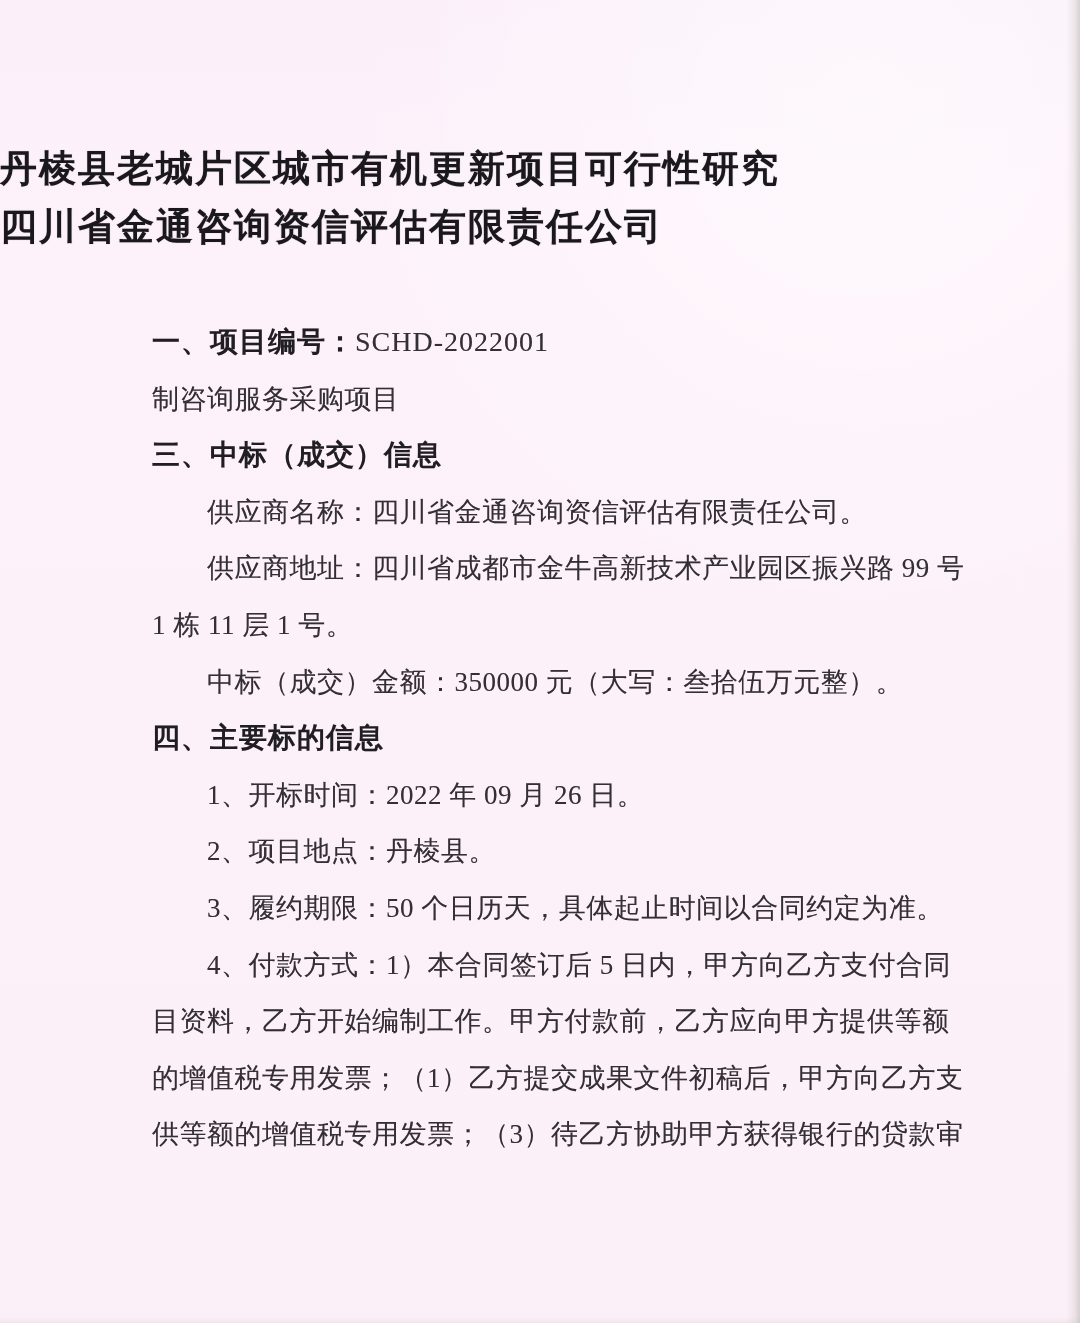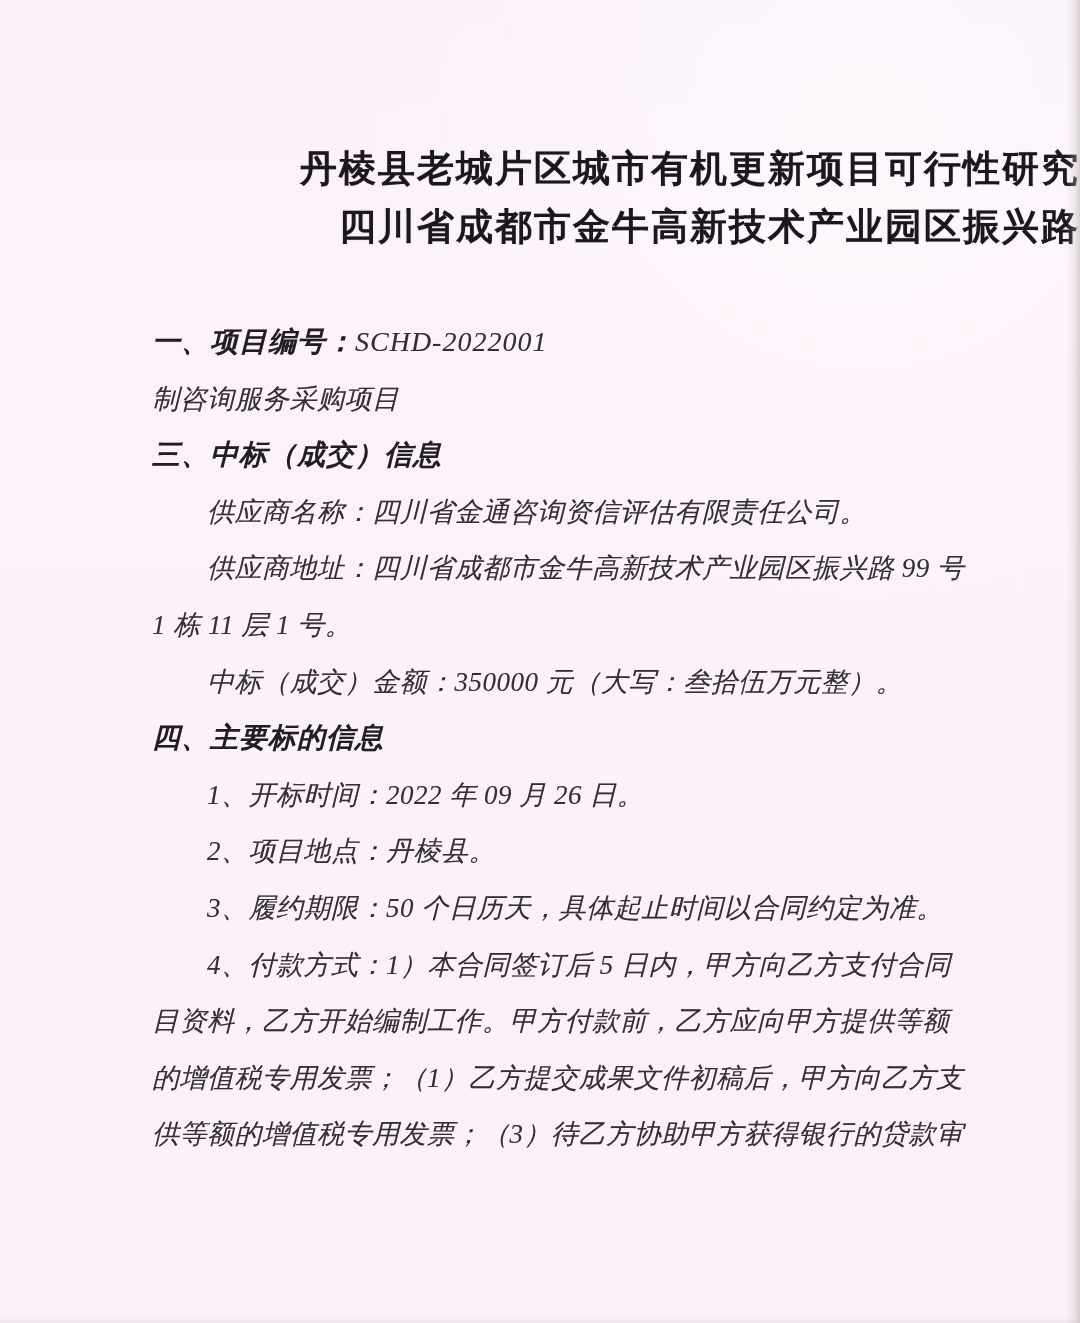--- a/index.html
+++ b/index.html
@@ -33,21 +33,21 @@
     left: 0; bottom: 0;
     width: 100%; height: 6px;
     background: linear-gradient(180deg, rgba(190,182,178,0) 0%, rgba(190,182,178,0.18) 100%);
   }
 
   .doc-title {
     position: absolute;
     top: 140px;
     left: 0;
     width: 100%;
-    text-align: right;
+    text-align: left;
     font-family: "Liberation Serif", serif;
     font-weight: bold;
     font-size: 37px;
     line-height: 58px;
     letter-spacing: 2px;
     color: #1a171d;
     text-shadow: 0 0 1px rgba(20,16,24,0.35);
   }
 
   .doc-body {
@@ -57,42 +57,41 @@
     width: 790px;
     font-size: 27px;
     letter-spacing: 0.5px;
   }
 
   .line {
     height: 56.6px;
     line-height: 56.6px;
     white-space: pre;
     text-shadow: 0 0 0.6px rgba(40,36,44,0.3);
-    font-style: italic;
   }
   .indent { padding-left: 55px; }
 
   
   .hd {
     font-family: "Liberation Sans", sans-serif;
     font-weight: bold;
     font-size: 28px;
     color: #201d23;
     letter-spacing: 1px;
   }
   .latin { font-size: 28px; letter-spacing: 1px; }
 </style>
 </head>
 <body>
 
 <div class="paper">
 
   <div class="doc-title">
     <div>丹棱县老城片区城市有机更新项目可行性研究</div>
-    <div>四川省成都市金牛高新技术产业园区振兴路</div>
+    <div>四川省金通咨询资信评估有限责任公司</div>
   </div>
 
   <div class="doc-body">
 
     <div class="line"><span class="hd">一、项目编号：</span><span class="latin">SCHD-2022001</span></div>
 
 
     <div class="line"><span>制咨询服务采购项目</span></div>
 
     <div class="line"><span class="hd">三、中标（成交）信息</span></div>

